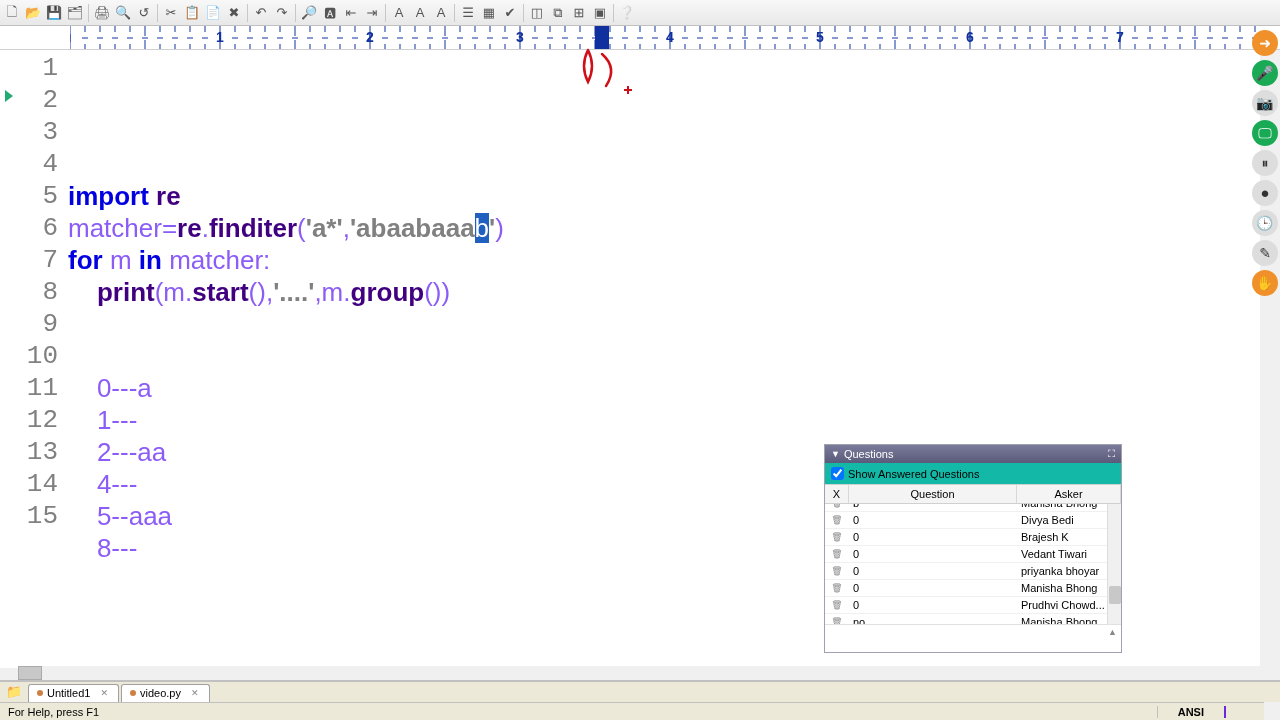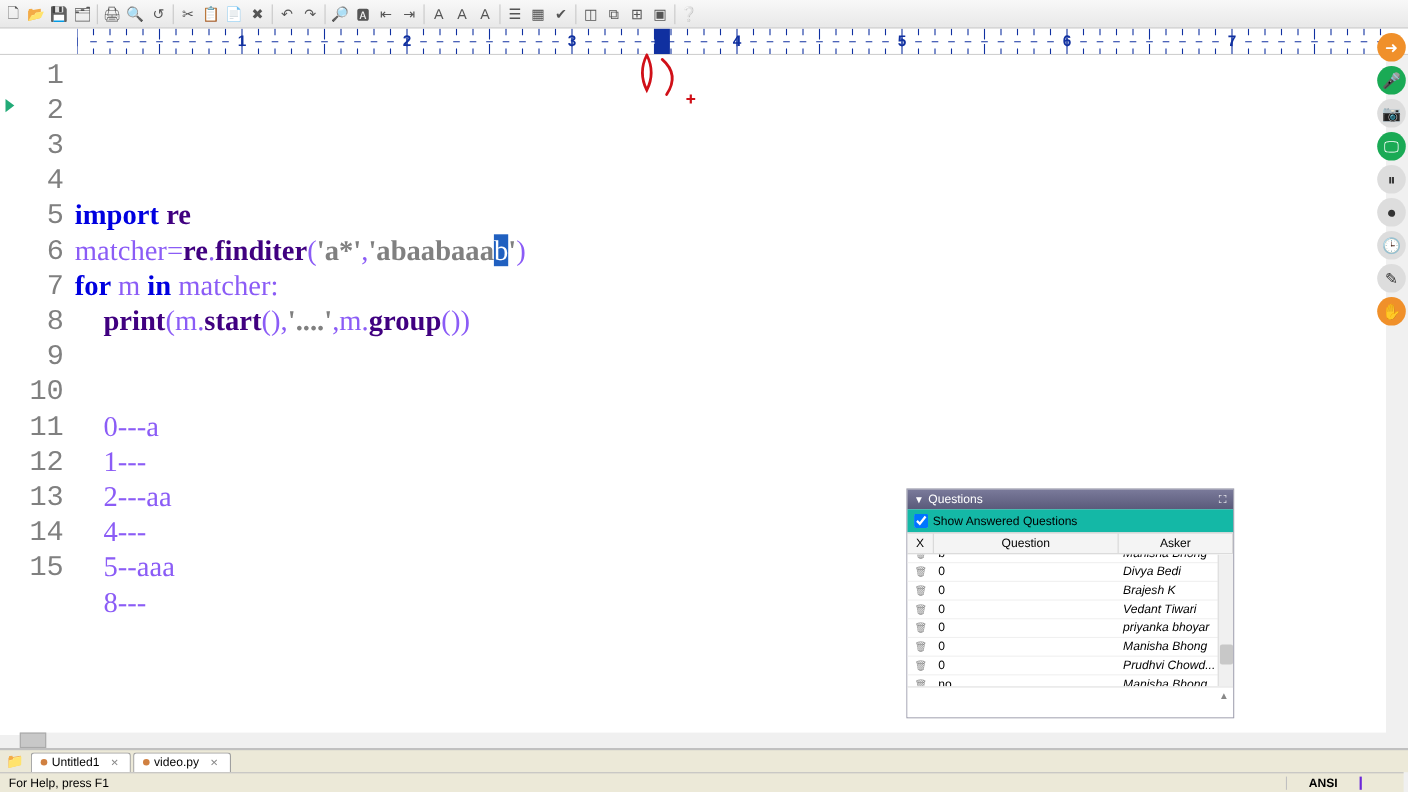--- a/index.html
+++ b/index.html
@@ -7,21 +7,21 @@
 
 .toolbar { height: 26px; background: linear-gradient(#f8f8f8,#e8e8e8); border-bottom: 1px solid #c0c0c0; display: flex; align-items: center; padding: 0 2px; gap: 1px; }
 .tool-btn { width: 20px; height: 20px; display: flex; align-items: center; justify-content: center; border-radius: 2px; cursor: pointer; font-size: 13px; color: #555; }
 .tool-sep { width: 1px; height: 18px; background: #c8c8c8; margin: 0 2px; }
 
 .ruler { height: 24px; background: #fff; border-bottom: 1px solid #d0d0d0; position: relative; overflow: hidden; }
 .ruler svg { position: absolute; left: 70px; top: 0; }
 
 .editor-wrap { position: absolute; top: 50px; left: 0; right: 20px; bottom: 52px; background: #fff; display: flex; }
 .gutter { width: 68px; background: #fff; color: #808080; text-align: right; padding-right: 10px; font-family: Consolas, "Courier New", monospace; font-size: 26px; line-height: 32px; padding-top: 2px; user-select: none; }
-.code-area { flex: 1; font-family: Liberation Serif, serif; font-size: 26px; line-height: 32px; padding-top: 2px; white-space: pre; position: relative; }
+.code-area { flex: 1; font-family: Liberation Sans, sans-serif; font-size: 26px; line-height: 32px; padding-top: 2px; white-space: pre; position: relative; }
 .code-line { height: 32px; }
 .kw { color: #0000E0; font-weight: bold; }
 .nm { color: #400080; font-weight: bold; }
 .str { color: #808080; font-weight: bold; }
 .plain { color: #8b5cf6; }
 .selch { background: #2060C0; color: #fff; }
 
 .annot { position: absolute; pointer-events: none; }
 
 .bp-mark { position:absolute; left:5px; top:40px; width:0; height:0; border-top:6px solid transparent; border-bottom:6px solid transparent; border-left:8px solid #2a7; }
@@ -35,32 +35,32 @@
 .qp-title { background:linear-gradient(#7a7a9a,#5a5a7a); color:#fff; height:18px; display:flex; align-items:center; padding:0 6px; cursor:move; }
 .qp-title .ttl-caret { margin-right:4px; font-size:9px; }
 .qp-title .ttl-exp { margin-left:auto; cursor:pointer; font-size:10px; }
 .qp-check { padding:4px 6px; display:flex; align-items:center; gap:4px; background:#14b8a6; }
 .qp-head { display:flex; background:#f4f4f4; border-top:1px solid #d0d0d0; border-bottom:1px solid #d0d0d0; }
 .qp-head div { padding:3px 4px; border-right:1px solid #d8d8d8; text-align:center; }
 .qp-body { background:#fff; max-height:120px; overflow:hidden; position:relative; }
 .qp-row { display:flex; border-bottom:1px solid #f0f0f0; height:17px; align-items:center; }
 .qp-col-x { width:24px; text-align:center; color:#888; font-size:9px; }
 .qp-col-q { width:168px; padding-left:4px; overflow:hidden; text-overflow:ellipsis; white-space:nowrap; }
-.qp-col-a { flex:1; padding-left:4px; overflow:hidden; text-overflow:ellipsis; white-space:nowrap;font-style:italic; }
+.qp-col-a { flex:1; padding-left:4px; overflow:hidden; text-overflow:ellipsis; white-space:nowrap; }
 .qp-scroll { position:absolute; right:0; top:0; width:14px; bottom:0; background:#f0f0f0; border-left:1px solid #ddd; }
 .qp-thumb { position:absolute; left:1px; width:12px; height:18px; background:#c8c8c8; border-radius:2px; top:82px; }
 .qp-foot { height:36px; background:#fff; padding:4px 6px; border-top:1px solid #e0e0e0; position:relative; font-size:11px; }
 .qp-input { height:28px; background:#fff; border-top:1px solid #e0e0e0; position:relative; }
 
 .tabs-bar { position:absolute; bottom:18px; left:0; right:0; height:22px; background:#ece9d8; border-top:2px solid #c0c0c0; display:flex; align-items:flex-end; padding-left:28px; gap:2px; }
 .file-tab { background:#fff; border:1px solid #a0a0a0; border-bottom:none; padding:2px 10px 3px 8px; font-size:11px; display:flex; align-items:center; gap:4px; border-radius:3px 3px 0 0; cursor:pointer; }
 .file-tab .dot { width:6px; height:6px; border-radius:3px; background:#d08040; }
 .file-tab .close { margin-left:6px; color:#888; font-size:9px; }
 
-.statusbar { position:absolute; bottom:0; left:0; right:4px; height:18px; background:#ece9d8; border-top:1px solid #c0c0c0; display:flex; align-items:center; padding:0 8px; font-size:11px; }
+.statusbar { position:absolute; bottom:0; left:0; right:16px; height:18px; background:#ece9d8; border-top:1px solid #c0c0c0; display:flex; align-items:center; padding:0 8px; font-size:11px; }
 .statusbar .enc { margin-left:auto; margin-right:30px; border-left:1px solid #c0c0c0; border-right:2px solid #6d28d9; padding:0 20px;font-weight:bold; }
 
 .hscroll { position:absolute; bottom:40px; left:18px; right:20px; height:14px; background:#f0f0f0; }
 .hscroll-inner { position:absolute; left:0; top:0; height:100%; width:24px; background:#c8c8c8; border:1px solid #aaa; }
 
 .ruler-mark { position:absolute; top:0; width:14px; height:24px; background:#1030a0; }
 
 .folder-ico { color:#e0b040; }
 </style>
 </head>

